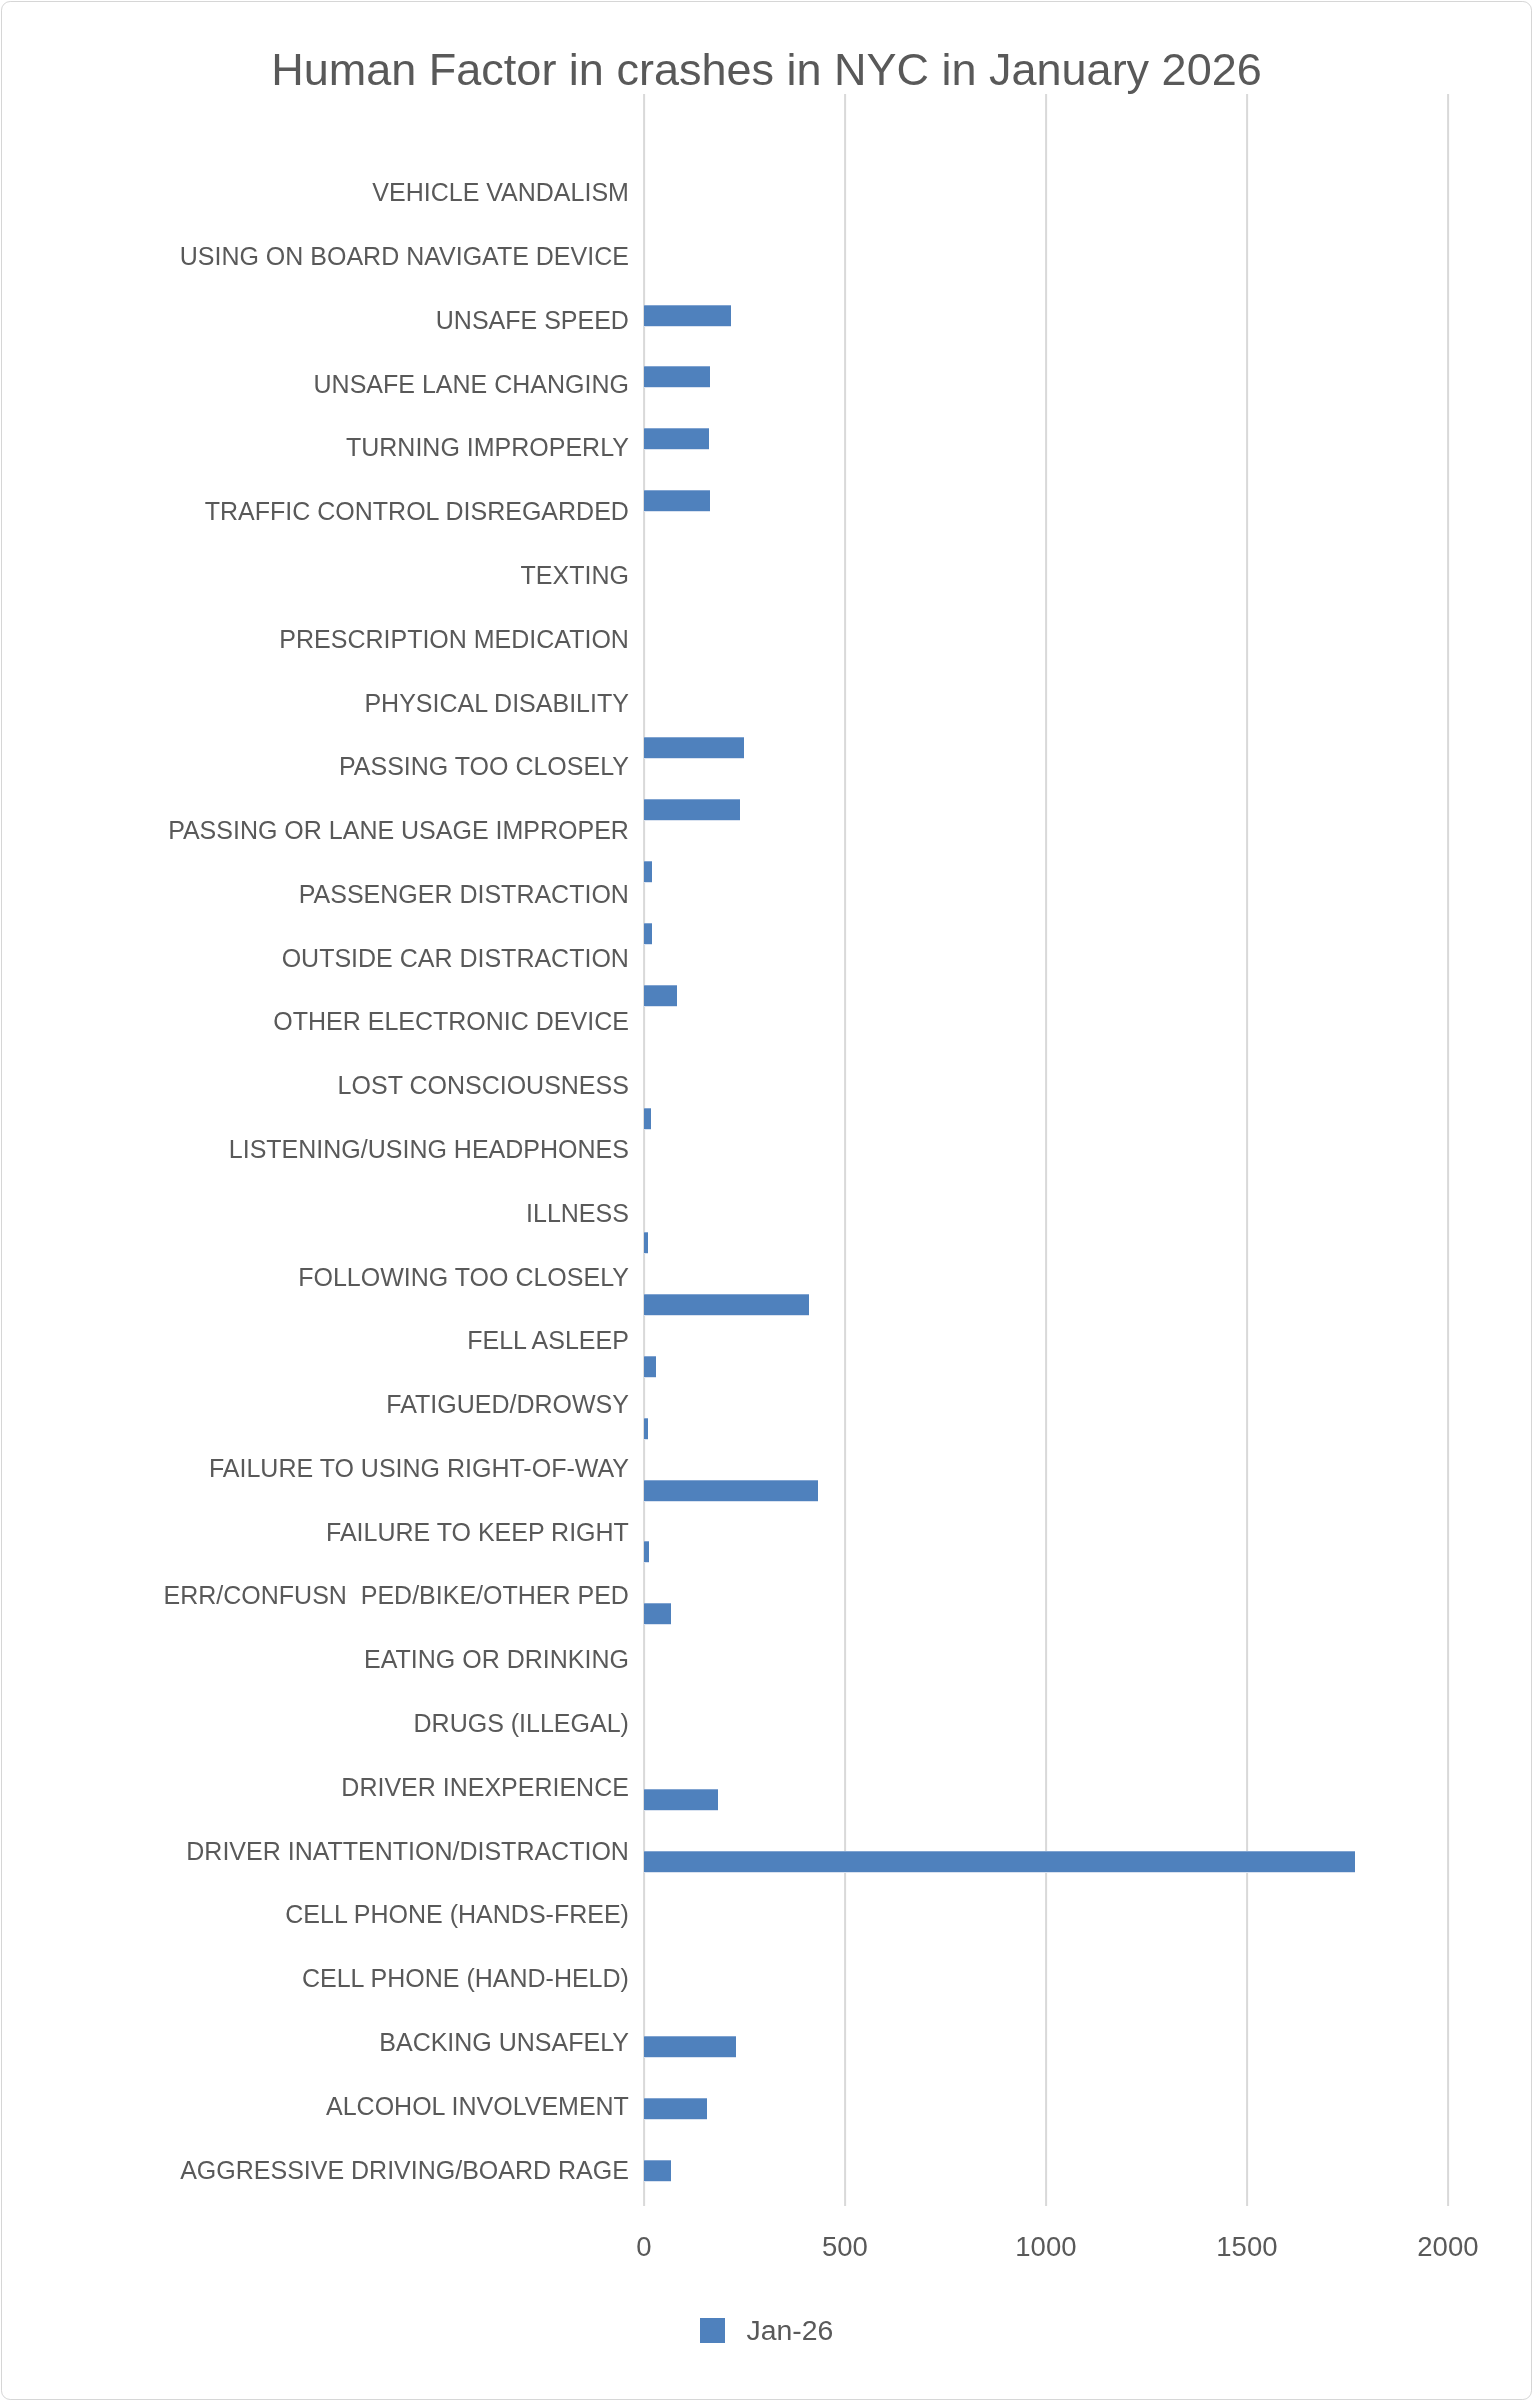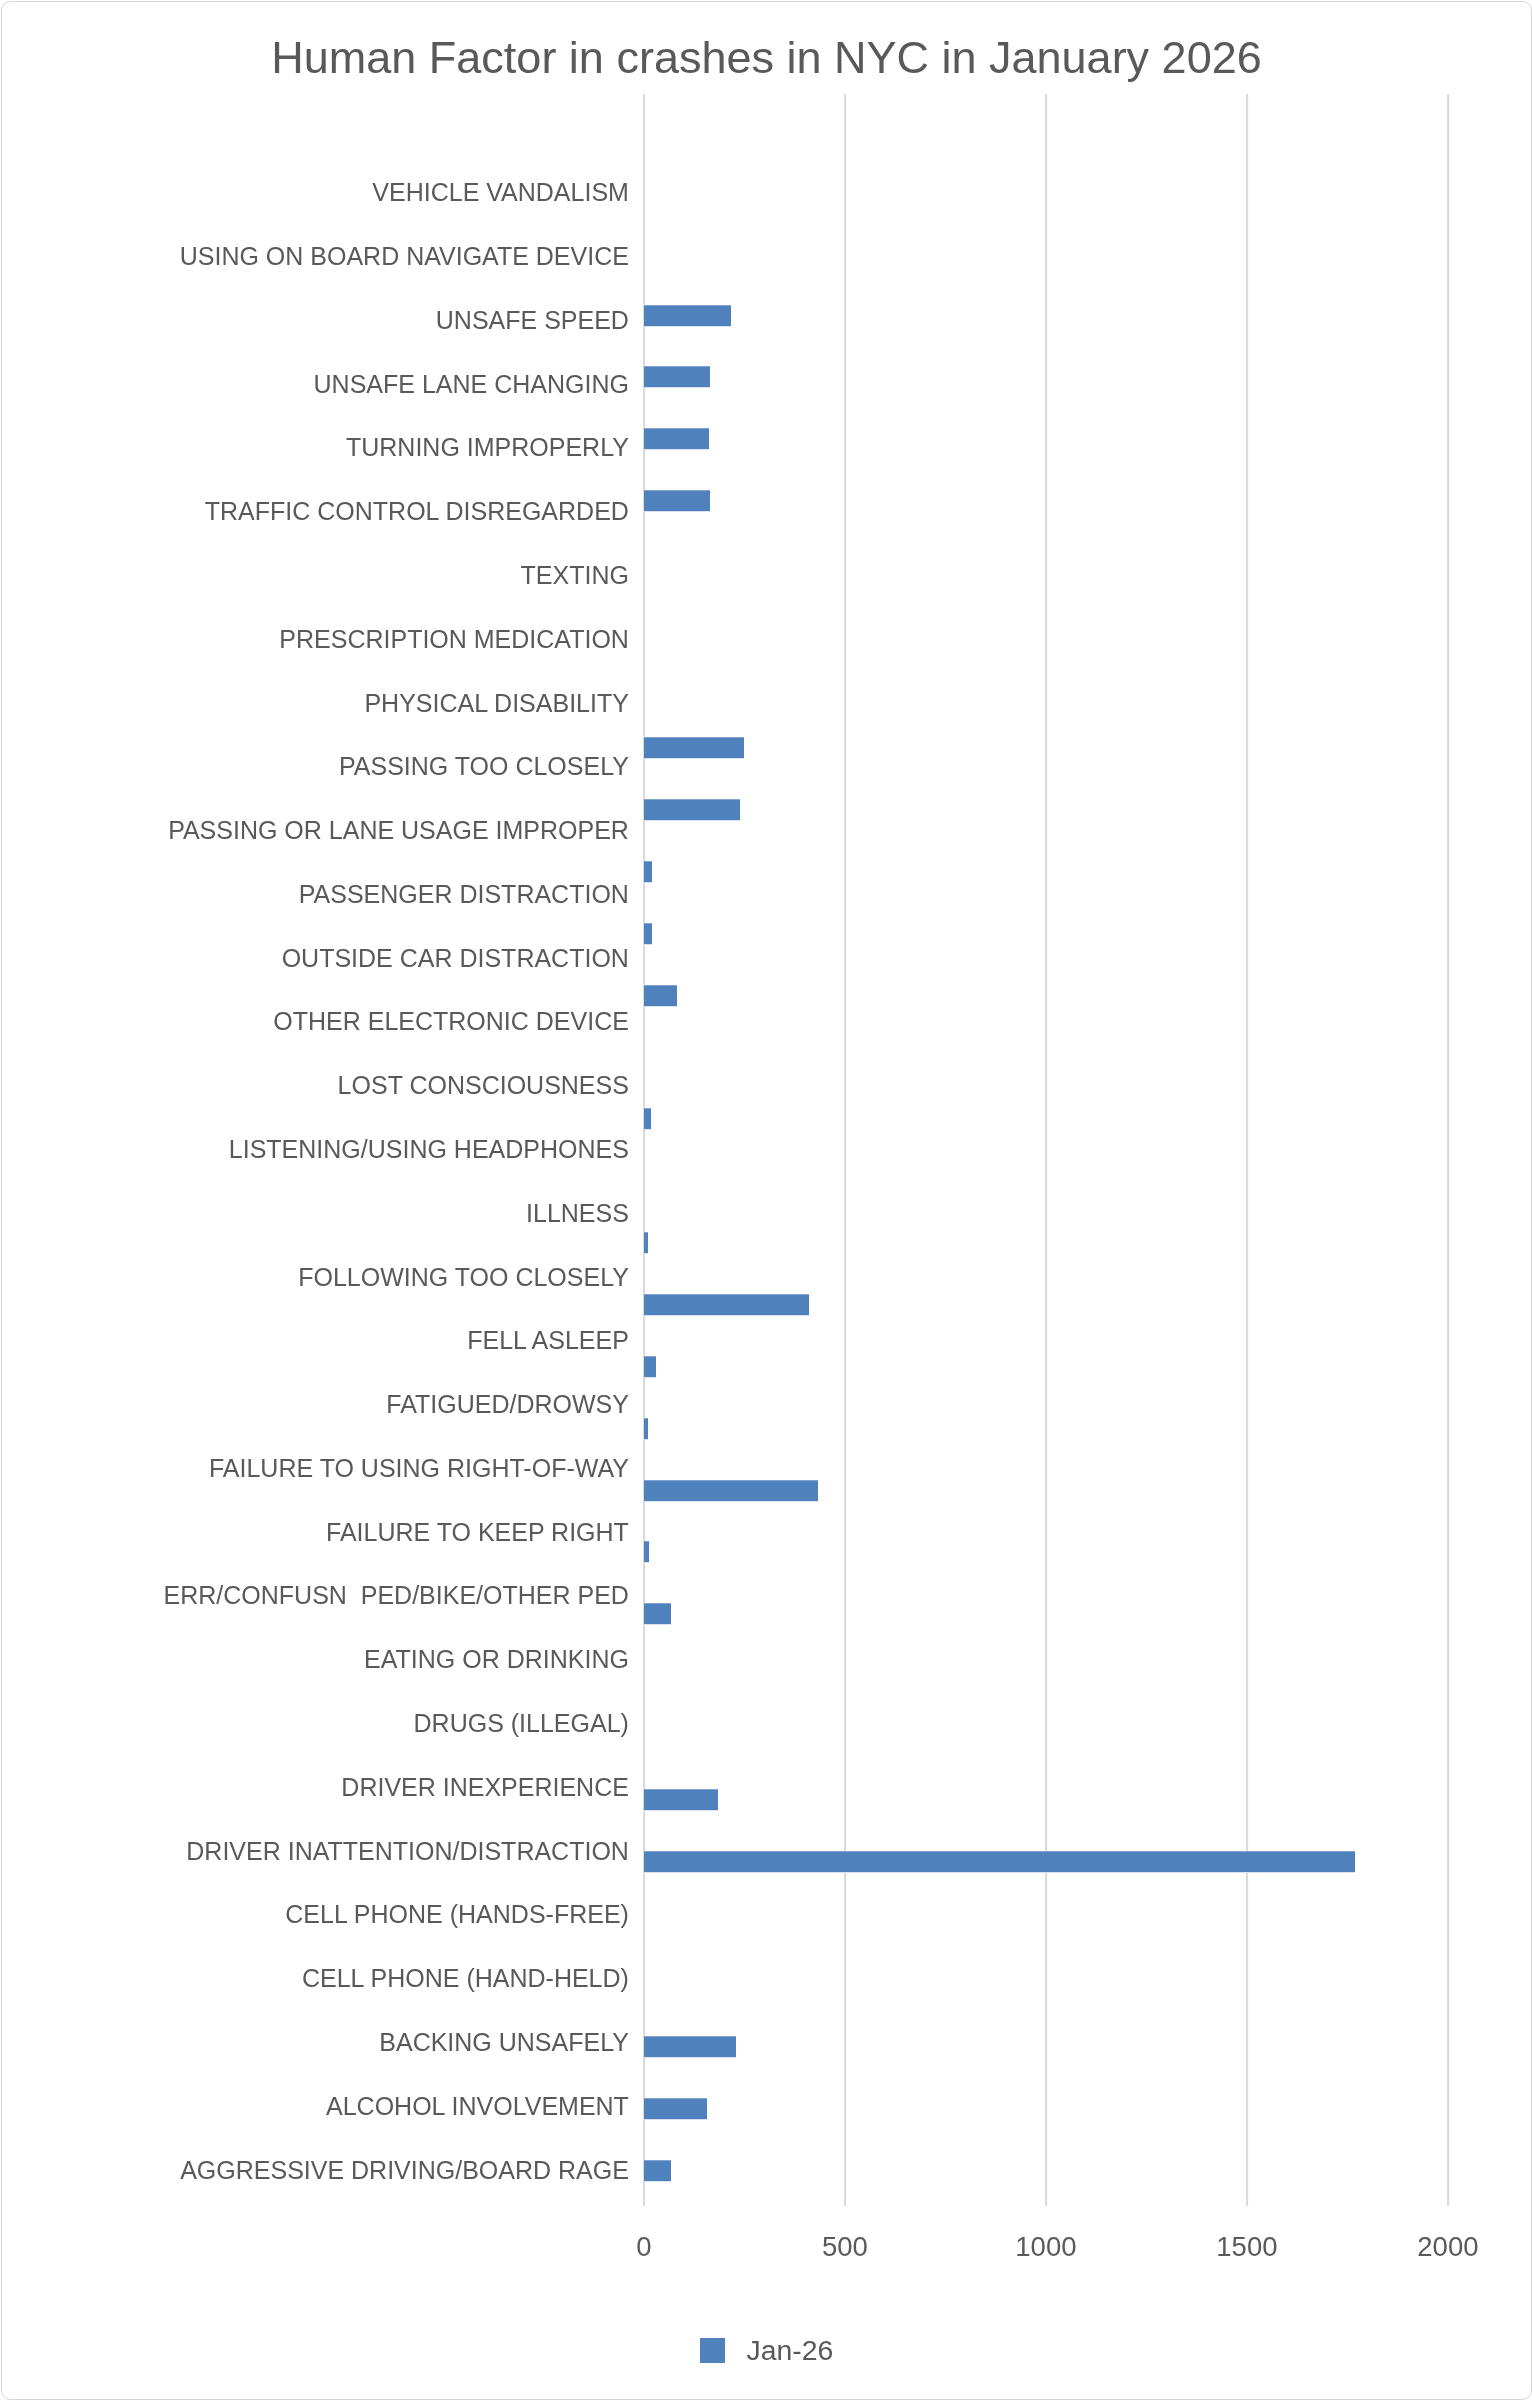--- a/index.html
+++ b/index.html
@@ -5,21 +5,21 @@
   html,body{margin:0;padding:0;background:#fff;}
   body{
     width:1533px;height:2401px;position:relative;overflow:hidden;
     font-family:"Liberation Sans",sans-serif;color:#595959;
   }
   .frame{
     position:absolute;inset:0.9px;border:1.8px solid #d6d6d6;border-radius:9.2px;
     background:#fff;
   }
   .chart-title{
-    position:absolute;top:30px;left:0;width:100%;
+    position:absolute;top:42px;left:0;width:100%;
     text-align:center;font-size:45px;color:#595959;letter-spacing:0px;
   }
   
   .plot{
     position:absolute;left:642px;top:92px;width:804px;height:2112px;
   }
   .gridline{
     position:absolute;top:0;width:1.8px;height:100%;background:#d9d9d9;
     transform:translateX(-0.9px);
   }
@@ -43,21 +43,21 @@
   }
   .xticks{
     position:absolute;left:642px;top:2229px;width:804px;height:37px;
   }
   .xtick-label{
     position:absolute;top:0;transform:translateX(-50%);
     font-size:27.5px;color:#595959;
   }
   .legend{
     position:absolute;left:0;top:2312px;width:100%;
-    display:flex;align-items:center;justify-content:center;gap:22px;margin-top:20px;
+    display:flex;align-items:center;justify-content:center;gap:22px;
   }
   .legend-swatch{width:25px;height:25px;background:#4f81bd;}
   .legend-label{font-size:28.4px;color:#595959;}
 </style>
 </head>
 <body>
 
 <div class="frame">
   <div class="chart-title">Human Factor in crashes in NYC in January 2026</div>
 

